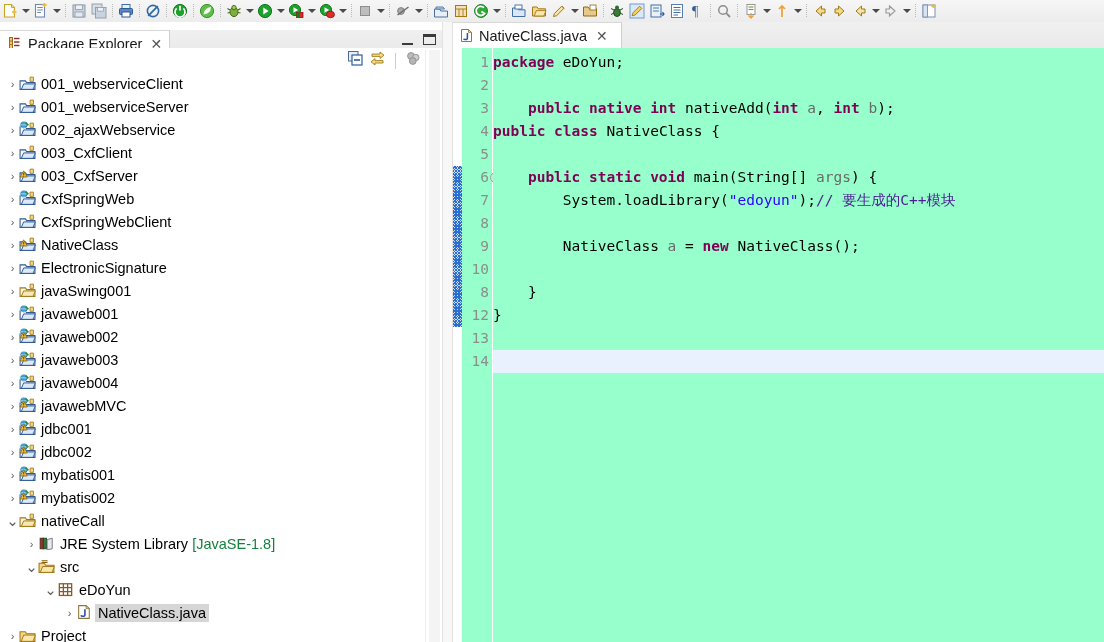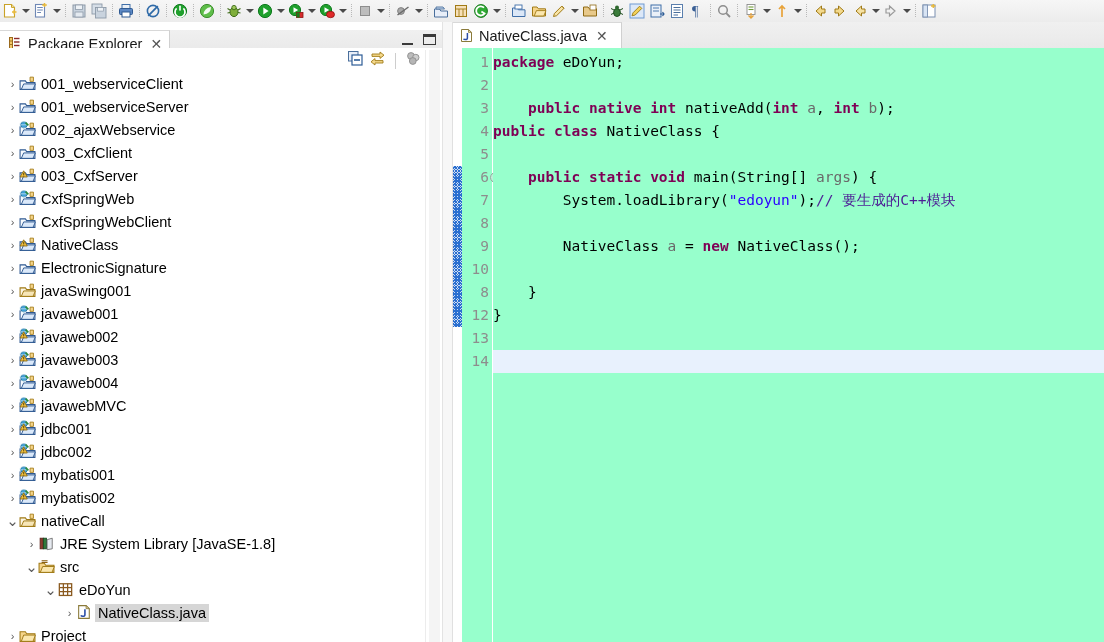--- a/index.html
+++ b/index.html
@@ -81,21 +81,21 @@
     height:23px;display:flex;align-items:center;
     font-size:14.5px;color:#000000;white-space:nowrap;
   }
   .twisty{
     width:13px;height:23px;flex:0 0 auto;
     display:flex;align-items:center;justify-content:center;
     color:#5a5a5a;font-size:11px;
   }
   .ricon{width:18px;height:18px;flex:0 0 auto;position:relative;margin-right:4px;}
   .rlabel{flex:0 0 auto;}
-  .rlabel .dim{color:#000000;}
+  .rlabel .dim{color:#15803d;}
   .sel .rlabel{background:#d6d6d6;padding:1px 3px;margin-left:-3px;}
 
   .tree-sb{
     position:absolute;left:425px;top:50px;width:17px;height:592px;
     background:#ffffff;border-left:1px solid #ececec;
   }
   .tree-sb-track{position:absolute;left:3px;top:0;width:11px;height:100%;background:#f4f4f4;}
   .panel-div{
     position:absolute;left:442px;top:22px;width:11px;height:620px;
     background:#f7f7f7;border-left:1px solid #e3e3e3;border-right:1px solid #e0e0e0;

